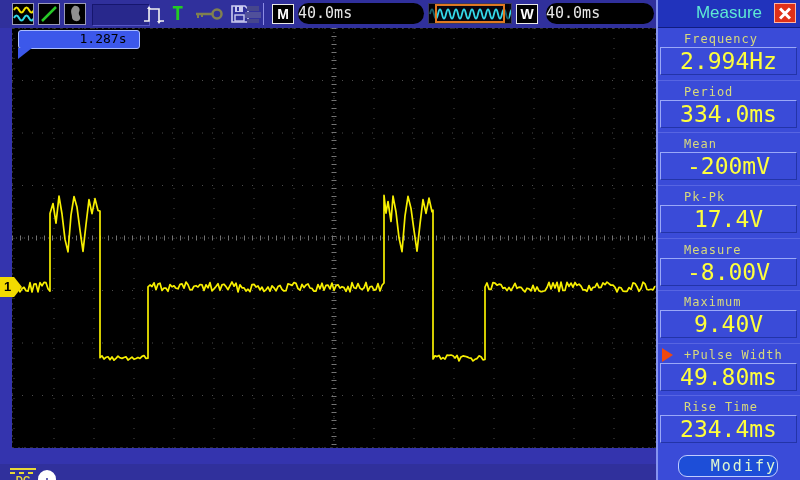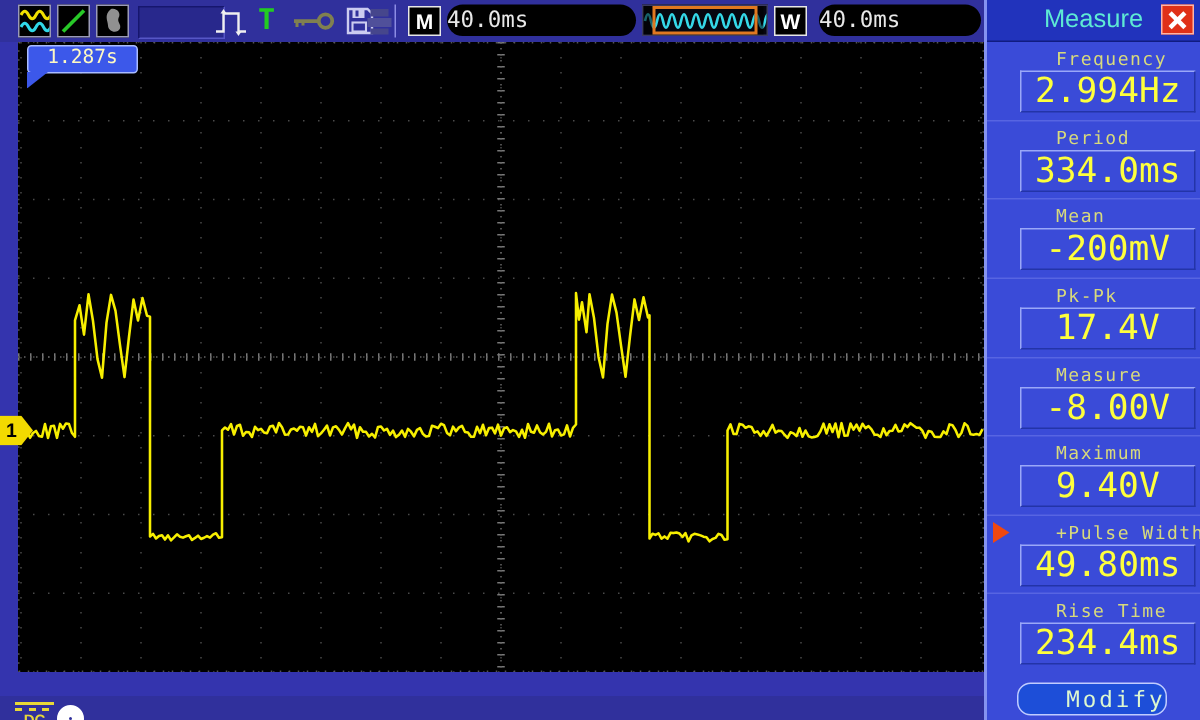--- a/index.html
+++ b/index.html
@@ -18,39 +18,39 @@
   .pill{position:absolute;top:3px;height:21px;background:#000;border-radius:11px;
         color:#e8e8e8;font:15px "DejaVu Sans Mono",monospace;line-height:21px;}
   .preview{position:absolute;left:428px;top:3px;width:84px;height:21px;background:#06060f;
            border:1px solid #3a3a60;box-sizing:border-box;}
   .preview .selbox{position:absolute;left:6px;top:0;width:70px;height:19px;border:2px solid #e07820;box-sizing:border-box;}
   .preview .dim{position:absolute;top:0;height:19px;background:#000;opacity:.55;}
   
   .screen{position:absolute;left:12px;top:28px;width:644px;height:420px;background:#000;}
   .screen svg{position:absolute;left:0;top:0;}
   .trig-bubble{position:absolute;left:6px;top:2px;width:72px;height:17px;background:#3c58ea;
-               border:1px solid #aabcff;border-radius:3px;color:#fef9c3;
-               font:13px "DejaVu Sans Mono",monospace;text-align:center;line-height:15px;}
+               border:1px solid #aabcff;border-radius:3px;color:#000000;
+               font:13px "DejaVu Sans Mono",monospace;text-align:center;line-height:15px;padding-left:48px;}
   .trig-pointer{position:absolute;left:6px;top:20px;width:14px;height:11px;background:#3c58ea;
                 clip-path:polygon(0 0,100% 0,0 100%);}
   .ch-badge{position:absolute;left:0;top:277px;width:22px;height:20px;background:#f2da00;
             clip-path:polygon(0 0,64% 0,100% 50%,64% 100%,0 100%);
             color:#000;font:bold 13px "Liberation Sans",sans-serif;line-height:20px;padding-left:4px;box-sizing:border-box;}
   
   .measure-panel{position:absolute;left:656px;top:0;width:144px;height:480px;background:#3a4bd8;
                  border-left:2px solid #8593f0;box-sizing:border-box;}
   .panel-title{position:relative;height:27px;background:#2133bc;border-bottom:1px solid #101c80;
                color:#5eead4;font:17px "Liberation Sans",sans-serif;text-align:center;line-height:26px;}
   .close-btn{position:absolute;right:4px;top:3px;width:22px;height:20px;background:#e03018;
              border:1px solid #ffb4a4;box-sizing:border-box;}
   .close-btn::before,.close-btn::after{content:"";position:absolute;left:3px;top:8px;width:14px;height:3px;background:#fff;}
   .close-btn::before{transform:rotate(45deg);}
   .close-btn::after{transform:rotate(-45deg);}
   .cells{position:absolute;left:0;top:28px;width:142px;height:420px;display:flex;flex-direction:column;}
-  .m-cell{position:relative;flex:1;border-top:1px solid #5765e2;padding-left:20px;}
+  .m-cell{position:relative;flex:1;border-top:1px solid #5765e2;}
   .m-cell:first-child{border-top:none;}
   .m-label{margin:4px 0 0 26px;font:12px "DejaVu Sans Mono",monospace;color:#d8da7c;letter-spacing:1px;white-space:pre;}
   .m-value{margin:1px 3px 0 2px;height:28px;border:1px solid #9aa8f8;border-bottom-color:#2334a8;border-right-color:#2334a8;
            font:23px "DejaVu Sans Mono",monospace;color:#feff3c;text-align:center;line-height:27px;box-sizing:border-box;}
   .sel-marker{position:absolute;left:4px;top:4px;width:0;height:0;display:none;
               border-left:11px solid #f04810;border-top:7px solid transparent;border-bottom:7px solid transparent;}
   .modify-btn{position:absolute;left:678px;top:455px;width:100px;height:22px;border:1px solid #c0ccff;border-radius:9px;
               background:#1d4ed8;color:#ddf7cf;font:15px "DejaVu Sans Mono",monospace;text-align:right;line-height:20px;
               letter-spacing:2px;box-sizing:border-box;}
   

